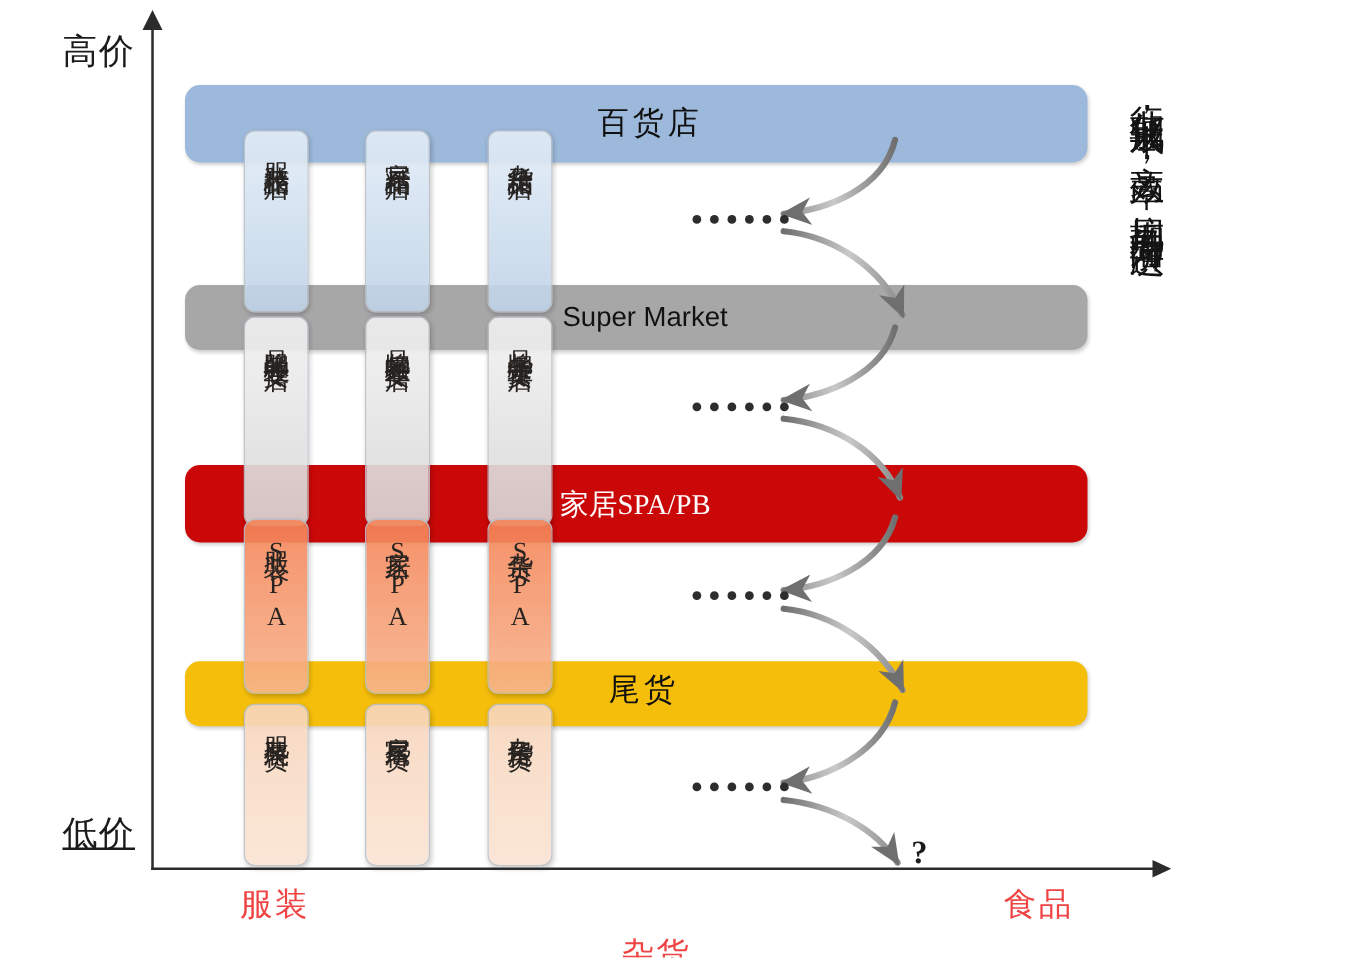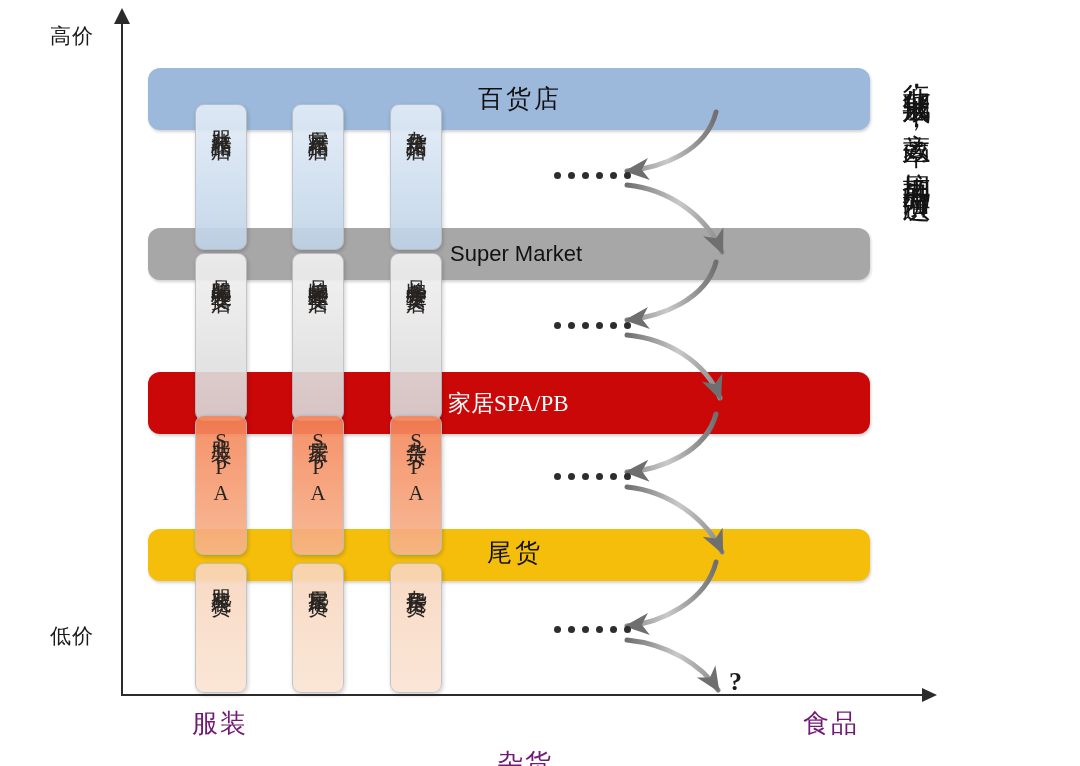--- a/index.html
+++ b/index.html
@@ -25,31 +25,31 @@
   }
   #x-arrow {
     left:922px; top:688px;
     border-top:7px solid transparent;
     border-bottom:7px solid transparent;
     border-left:15px solid #2b2b2b;
   }
 
   .axis-label {
     position:absolute;
-    font-size:21px; color:#1b1b1b; letter-spacing:1px;
+    font-size:28px; color:#1b1b1b; letter-spacing:1px;
     font-family:"Liberation Serif","DejaVu Serif",serif;
     white-space:nowrap;
   }
   #label-high { left:50px; top:22px; }
-  #label-low  { left:50px; top:622px; }
+  #label-low  { left:50px; top:648px;text-decoration:underline; }
 
   .x-tick-label {
     position:absolute;
     top:706px;
-    font-size:26px; color:#701a75; letter-spacing:2px;
+    font-size:26px; color:#ef4444; letter-spacing:2px;
     white-space:nowrap;
     font-family:"Liberation Serif","DejaVu Serif",serif;
   }
 
   
   .band {
     position:absolute;
     left:148px; width:722px;
     border-radius:12px;
     box-shadow:1px 2px 3px rgba(0,0,0,0.18);

